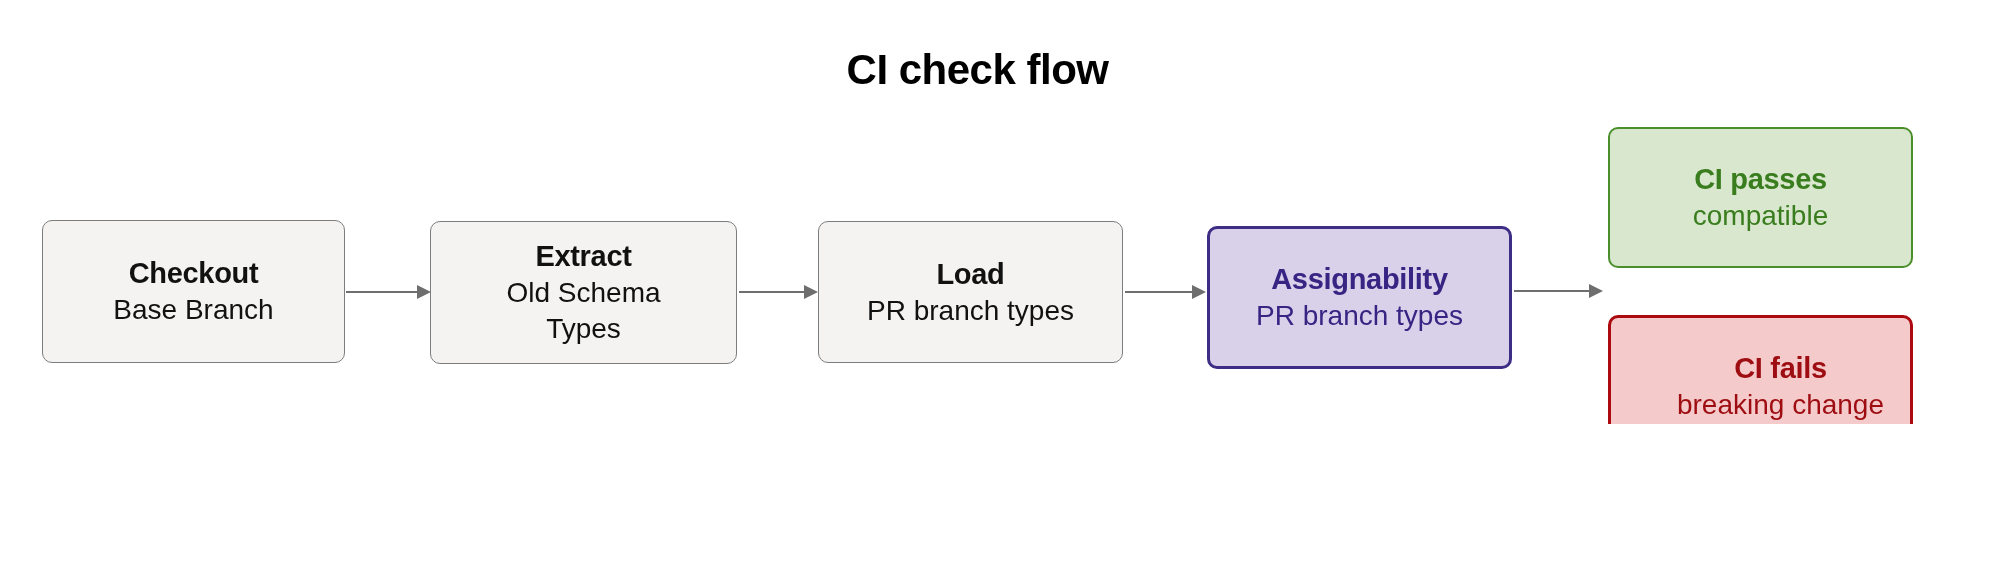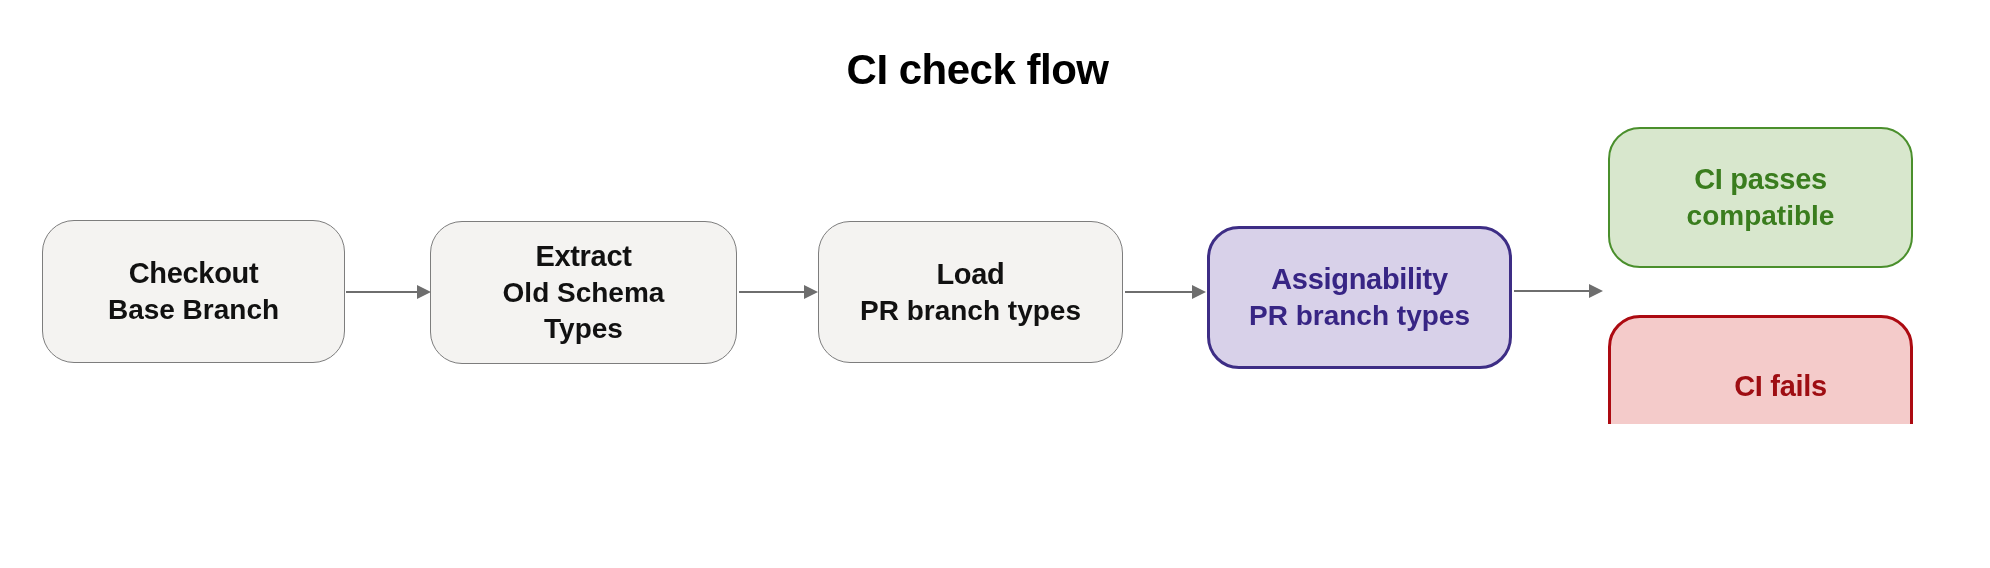--- a/index.html
+++ b/index.html
@@ -23,36 +23,36 @@
     text-align: center;
     font-size: 42px;
     line-height: 48px;
     font-weight: bold;
     letter-spacing: -0.5px;
     color: var(--title-text, #000);
   }
   .node {
     position: absolute;
     box-sizing: border-box;
-    border-radius: 32px;
+    border-radius: 10px;
     display: flex;
     flex-direction: column;
     align-items: center;
     justify-content: center;
     text-align: center;
     border-style: solid;
   }
   .node-title {
     font-weight: bold;
     font-size: 29px;
     line-height: 37px;
     letter-spacing: -0.3px;
   }
   .node-subtitle {
-    font-weight: bold;
+    font-weight: normal;
     font-size: 28px;
     line-height: 36px;
     white-space: pre-line;
   }
   .node.neutral {
     background: var(--neutral-bg);
     border-color: var(--neutral-border);
     border-width: 1.5px;
     color: var(--neutral-text);
   }
@@ -120,20 +120,21 @@
     <div class="node-subtitle">PR branch types</div>
   </div>
 
   <div class="node success" style="left:1608px; top:127px; width:305px; height:141px;">
     <div class="node-title">CI passes</div>
     <div class="node-subtitle">compatible</div>
   </div>
 
   <div class="node danger" style="left:1608px; top:315px; width:305px; height:142px;">
     <div class="node-title">CI fails</div>
+    <div class="node-subtitle">breaking change</div>
   </div>
 
   <div class="arrow" style="left:346px; top:291px; width:72px;"></div>
   <div class="arrow" style="left:739px; top:291px; width:66px;"></div>
   <div class="arrow" style="left:1125px; top:291px; width:68px;"></div>
   <div class="arrow" style="left:1514px; top:290px; width:76px;"></div>
 
 </div>
 
 </body></html>

